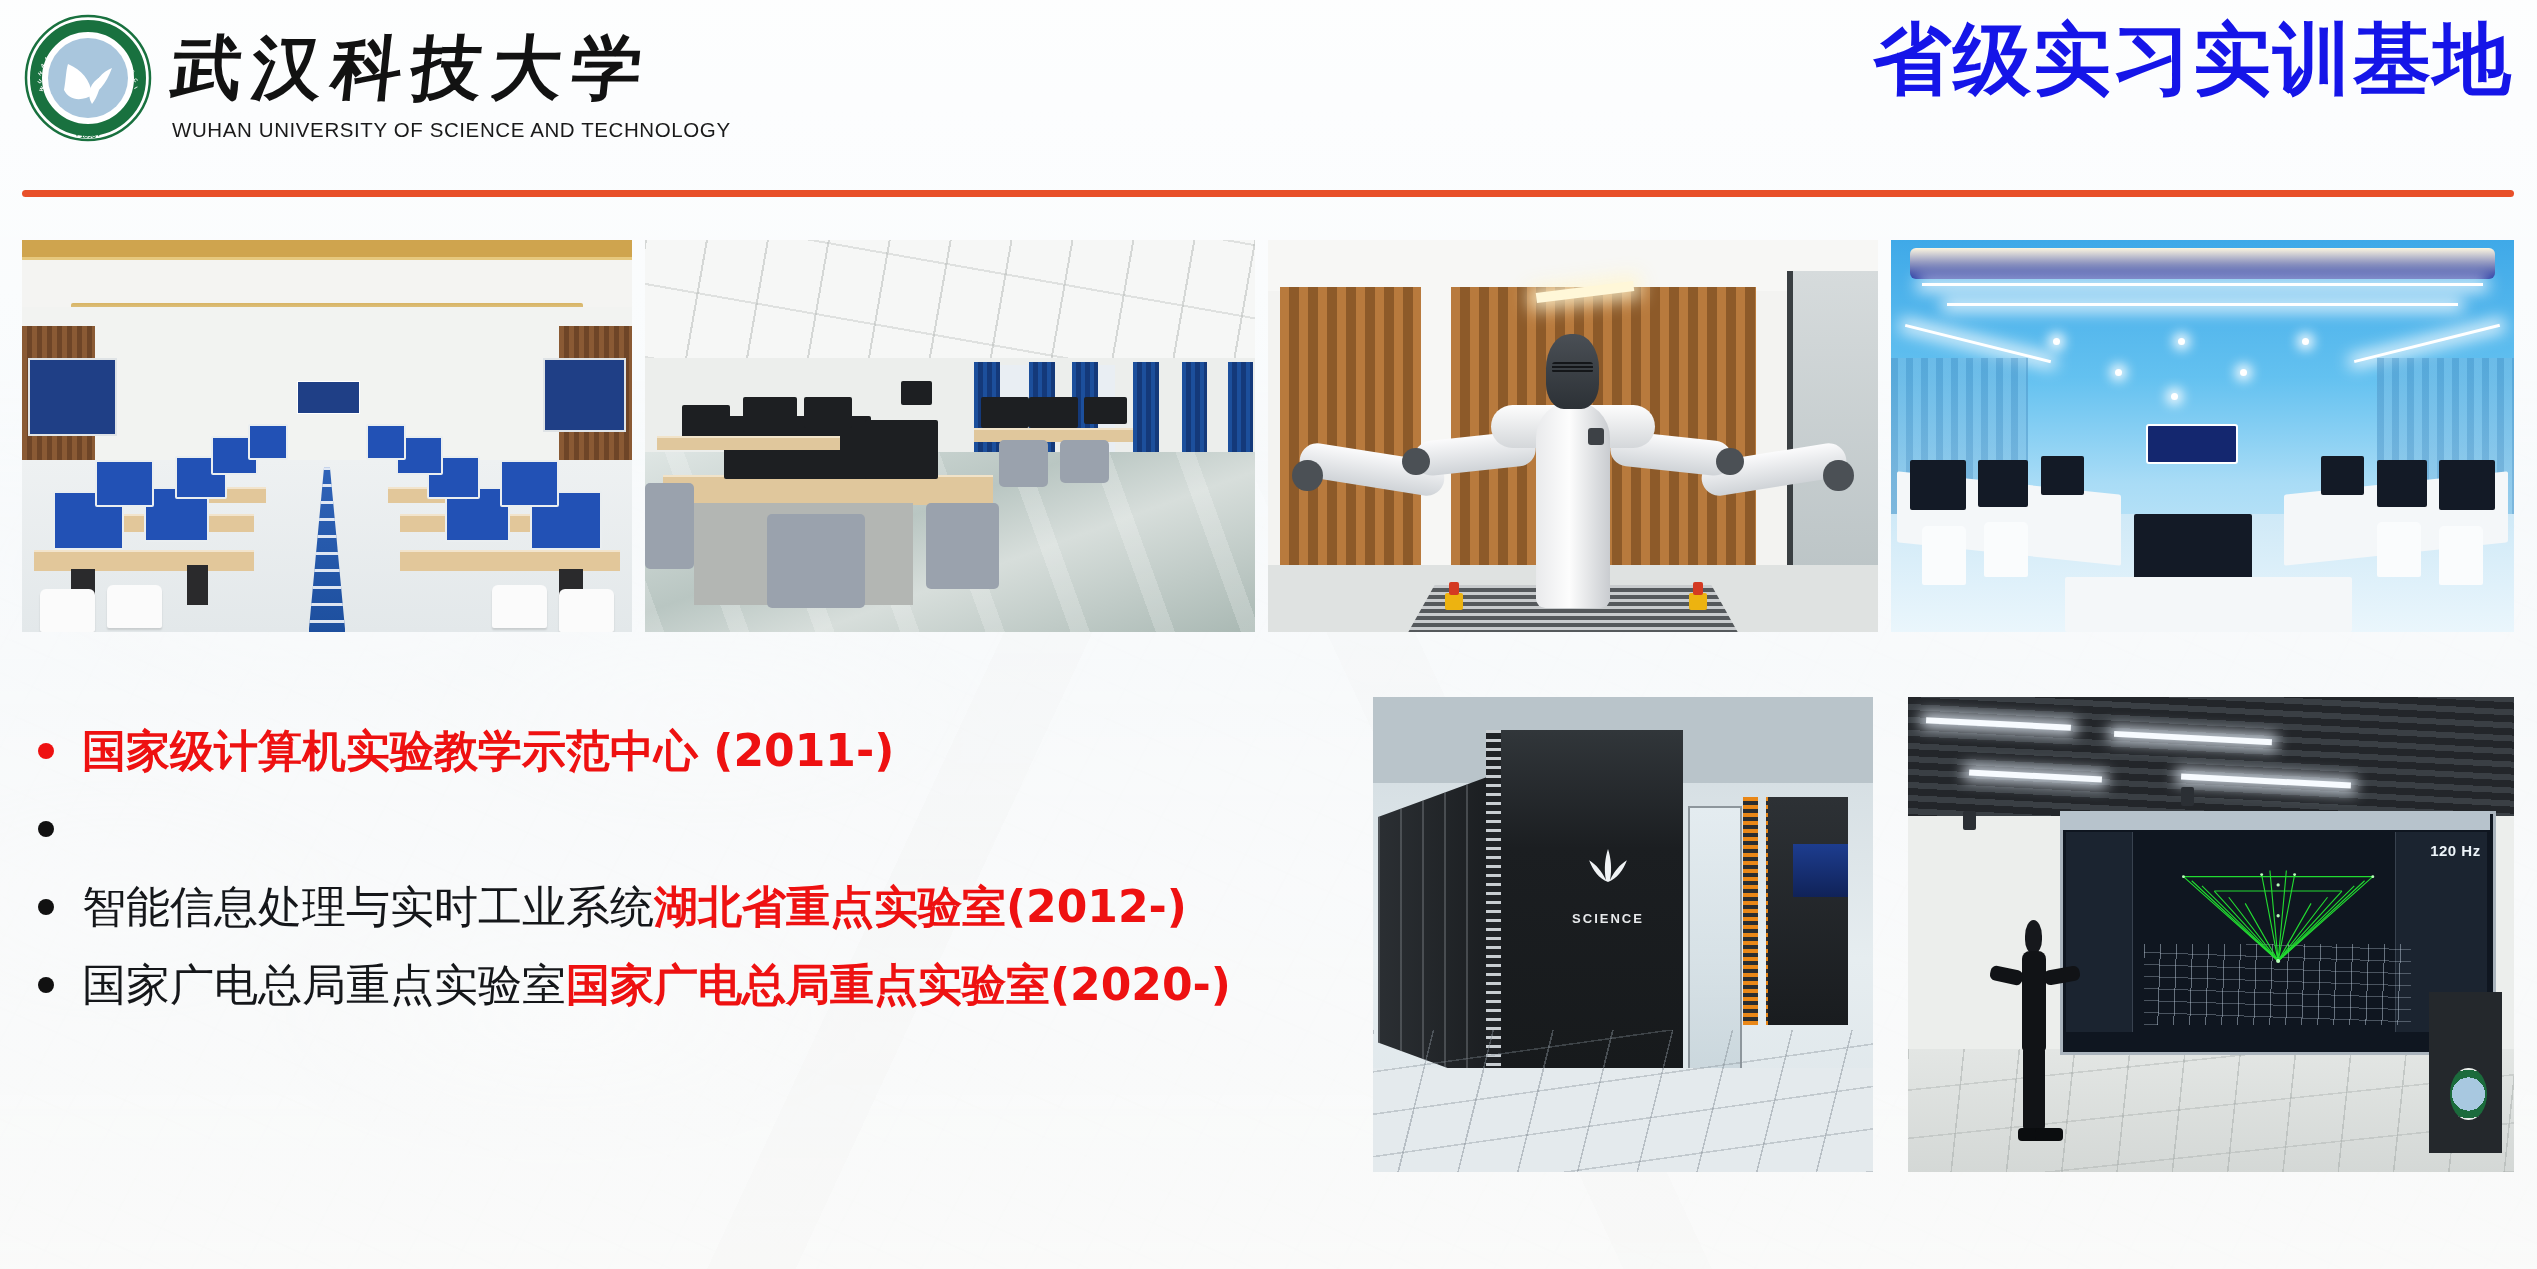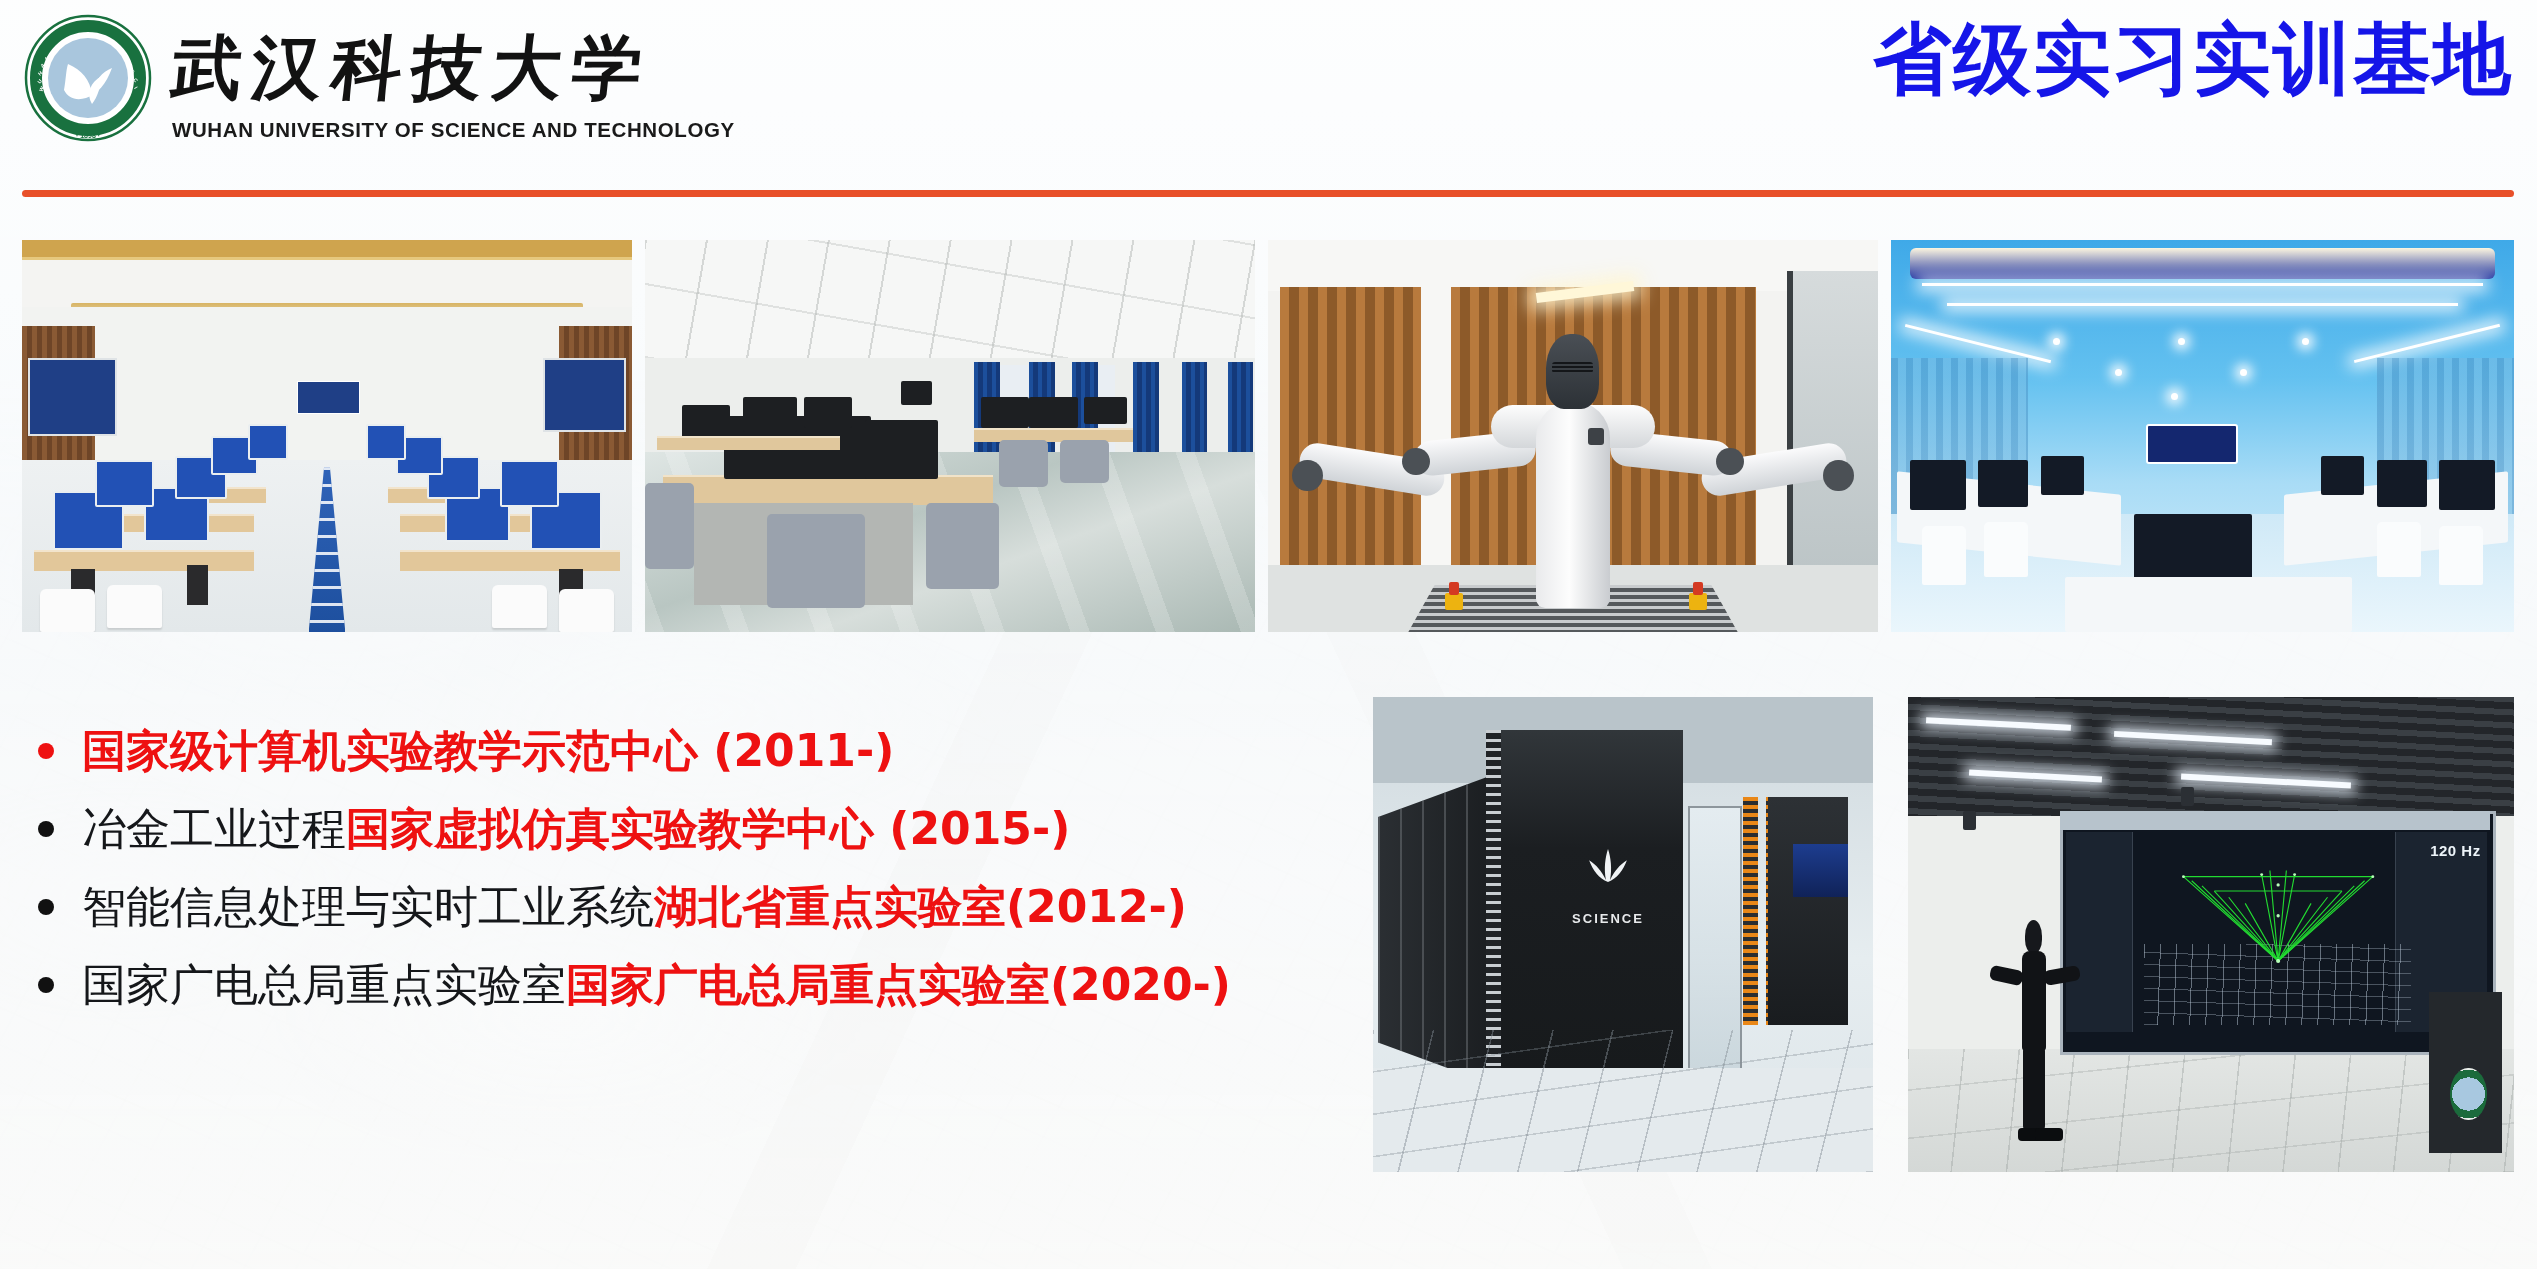--- a/index.html
+++ b/index.html
@@ -44,21 +44,21 @@
   .seal{position:absolute;left:0;top:4px;width:132px;height:132px;}
   .uni-cn{
     position:absolute;left:150px;top:14px;
     font-family:"DejaVu Serif","Liberation Serif",serif;
     font-weight:700;font-size:70px;color:#121212;letter-spacing:10px;
     white-space:nowrap;
     transform:skewX(-6deg);
   }
   .uni-en{
     position:absolute;left:150px;top:110px;
-    font-size:20.5px;font-weight:700;color:#1a1a1a;letter-spacing:.6px;
+    font-size:20.5px;font-weight:400;color:#1a1a1a;letter-spacing:.6px;
     white-space:nowrap;
   }
   .slide-title{
     position:absolute;right:24px;top:20px;
     font-family:"DejaVu Sans","Liberation Sans",sans-serif;
     font-weight:700;font-size:78px;line-height:1;
     color:#1515E8;letter-spacing:2px;white-space:nowrap;
   }
   .rule{
     position:absolute;left:22px;top:190px;width:2492px;height:7px;
@@ -505,21 +505,20 @@
 
   <div class="bullets">
 
     <div class="bullet-row">
       <span class="dot red"></span>
       <span class="btext allred">国家级计算机实验教学示范中心 (2011-)</span>
     </div>
 
     <div class="bullet-row">
       <span class="dot"></span>
-      <span class="btext"><span>冶金工业过程</span><span class="rd">国家虚拟仿真实验教学中心 (2015-)</span></span>
     </div>
 
     <div class="bullet-row">
       <span class="dot"></span>
       <span class="btext"><span>智能信息处理与实时工业系统</span><span class="rd">湖北省重点实验室(2012-)</span></span>
     </div>
 
     <div class="bullet-row">
       <span class="dot"></span>
       <span class="btext"><span>国家广电总局重点实验室</span><span class="rd">国家广电总局重点实验室(2020-)</span></span>

